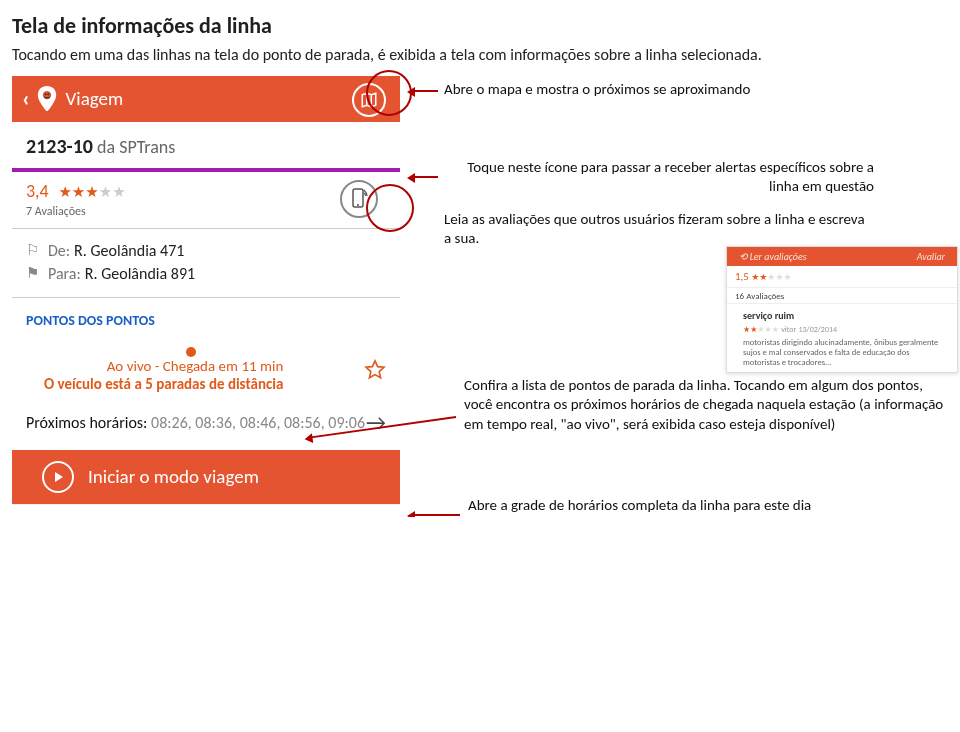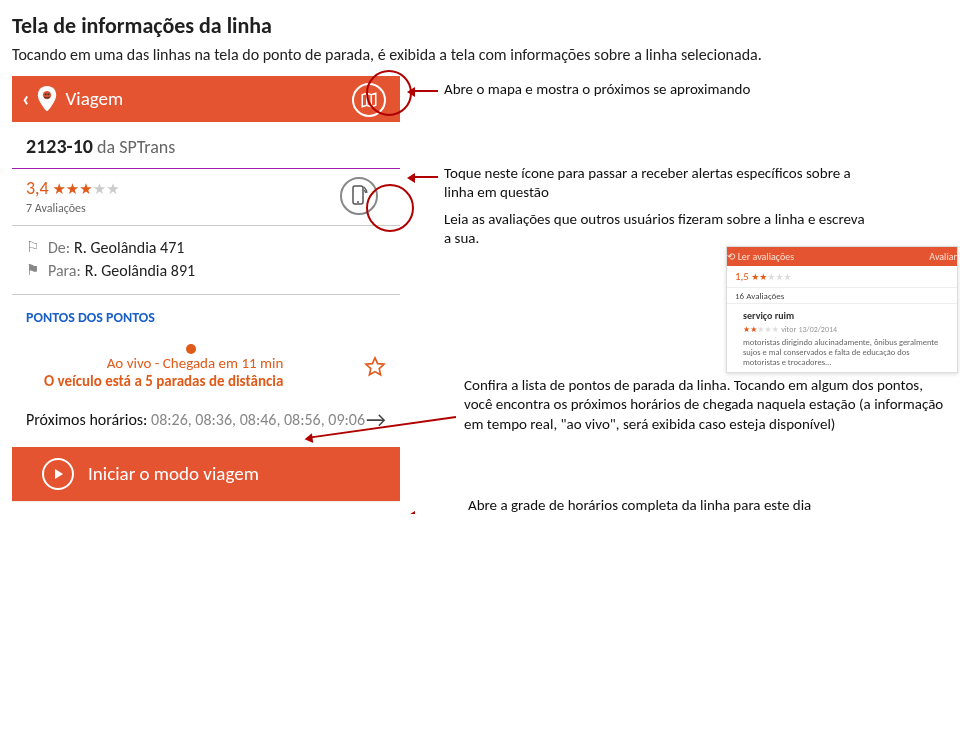--- a/index.html
+++ b/index.html
@@ -65,39 +65,40 @@
     height: 30px;
     border: 2px solid #fff;
     border-radius: 50%;
     display: flex;
     align-items: center;
     justify-content: center;
   }
   .ph-map svg { width: 18px; height: 18px; }
   .ph-route {
     padding: 12px 14px 10px 14px;
-    border-bottom: 1px solid #a21caf;
+    border-bottom: 4px solid #a21caf;
   }
   .route-name {
     font-size: 20px;
     color: #222;
   }
   .route-name b { font-weight: bold; }
   .route-op { color: #666; font-size: 18px; }
   .ph-rating {
     padding: 8px 14px 10px 14px;
     border-bottom: 1px solid #ccc;
     display: flex;
     align-items: center;
     position: relative;
   }
   .rating-left { flex: 1; }
   .rating-num {
     color: #e05a1a;
     font-size: 18px;
+    margin-right: 6px;
   }
   .star { color: #e05a1a; font-size: 15px; }
   .star.empty { color: #ccc; }
   .rating-count { font-size: 12px; color: #666; margin-top: 2px; }
   .rating-icon {
     width: 34px;
     height: 34px;
     border: 2px solid #888;
     border-radius: 50%;
     margin-right: 8px;
@@ -192,22 +193,23 @@
     background: #fff;
     border: 1px solid #ddd;
     box-shadow: 0 1px 4px rgba(0,0,0,.15);
     font-size: 10px;
   }
   .mini-top {
     background: #e55431;
     display: flex;
     justify-content: space-between;
     color: #fbe0d2;
-    padding: 3px 0;
+    padding: 3px 12px;
     font-size: 10px;
+    font-style: italic;
   }
   .mini-sub {
     padding: 4px 8px;
     border-bottom: 1px solid #eee;
   }
   .mini-sub .s { font-size: 9px; color: #e05a1a; }
   .mini-sub .n { font-size: 11px; color: #e05a1a; }
   .mini-cnt { font-size: 9px; color: #444; padding: 2px 8px; border-bottom: 1px solid #eee; }
   .mini-body { padding: 5px 16px; }
   .mini-body .t { font-size: 10px; font-weight: bold; color: #333; }
@@ -314,21 +316,21 @@
 
   <div class="right">
 
     <div class="circ-mark" style="left:-50px; top:-6px; width:42px; height:42px;"></div>
     <div class="circ-mark" style="left:-50px; top:108px; width:44px; height:44px;"></div>
 
     <div class="arrow-line" style="left:-6px; top:14px; width:28px;"></div>
     <div class="ann" style="left:28px; top:4px; width:420px;">Abre o mapa e mostra o próximos se aproximando</div>
 
     <div class="arrow-line" style="left:-6px; top:100px; width:28px;"></div>
-    <div class="ann" style="left:28px; top:88px; width:430px;">Toque neste ícone para passar a receber alertas específicos sobre a linha em questão</div>
+    <div class="ann" style="left:28px; top:82px; width:430px;text-align:right;">Toque neste ícone para passar a receber alertas específicos sobre a linha em questão</div>
 
     <div class="ann" style="left:28px; top:134px; width:430px;">Leia as avaliações que outros usuários fizeram sobre a linha e escreva a sua.</div>
 
     <div class="mini">
       <div class="mini-top">
         <span>⟲ <span>Ler avaliações</span></span>
         <span>Avaliar</span>
       </div>
       <div class="mini-sub">
         <span class="n">1,5</span>

